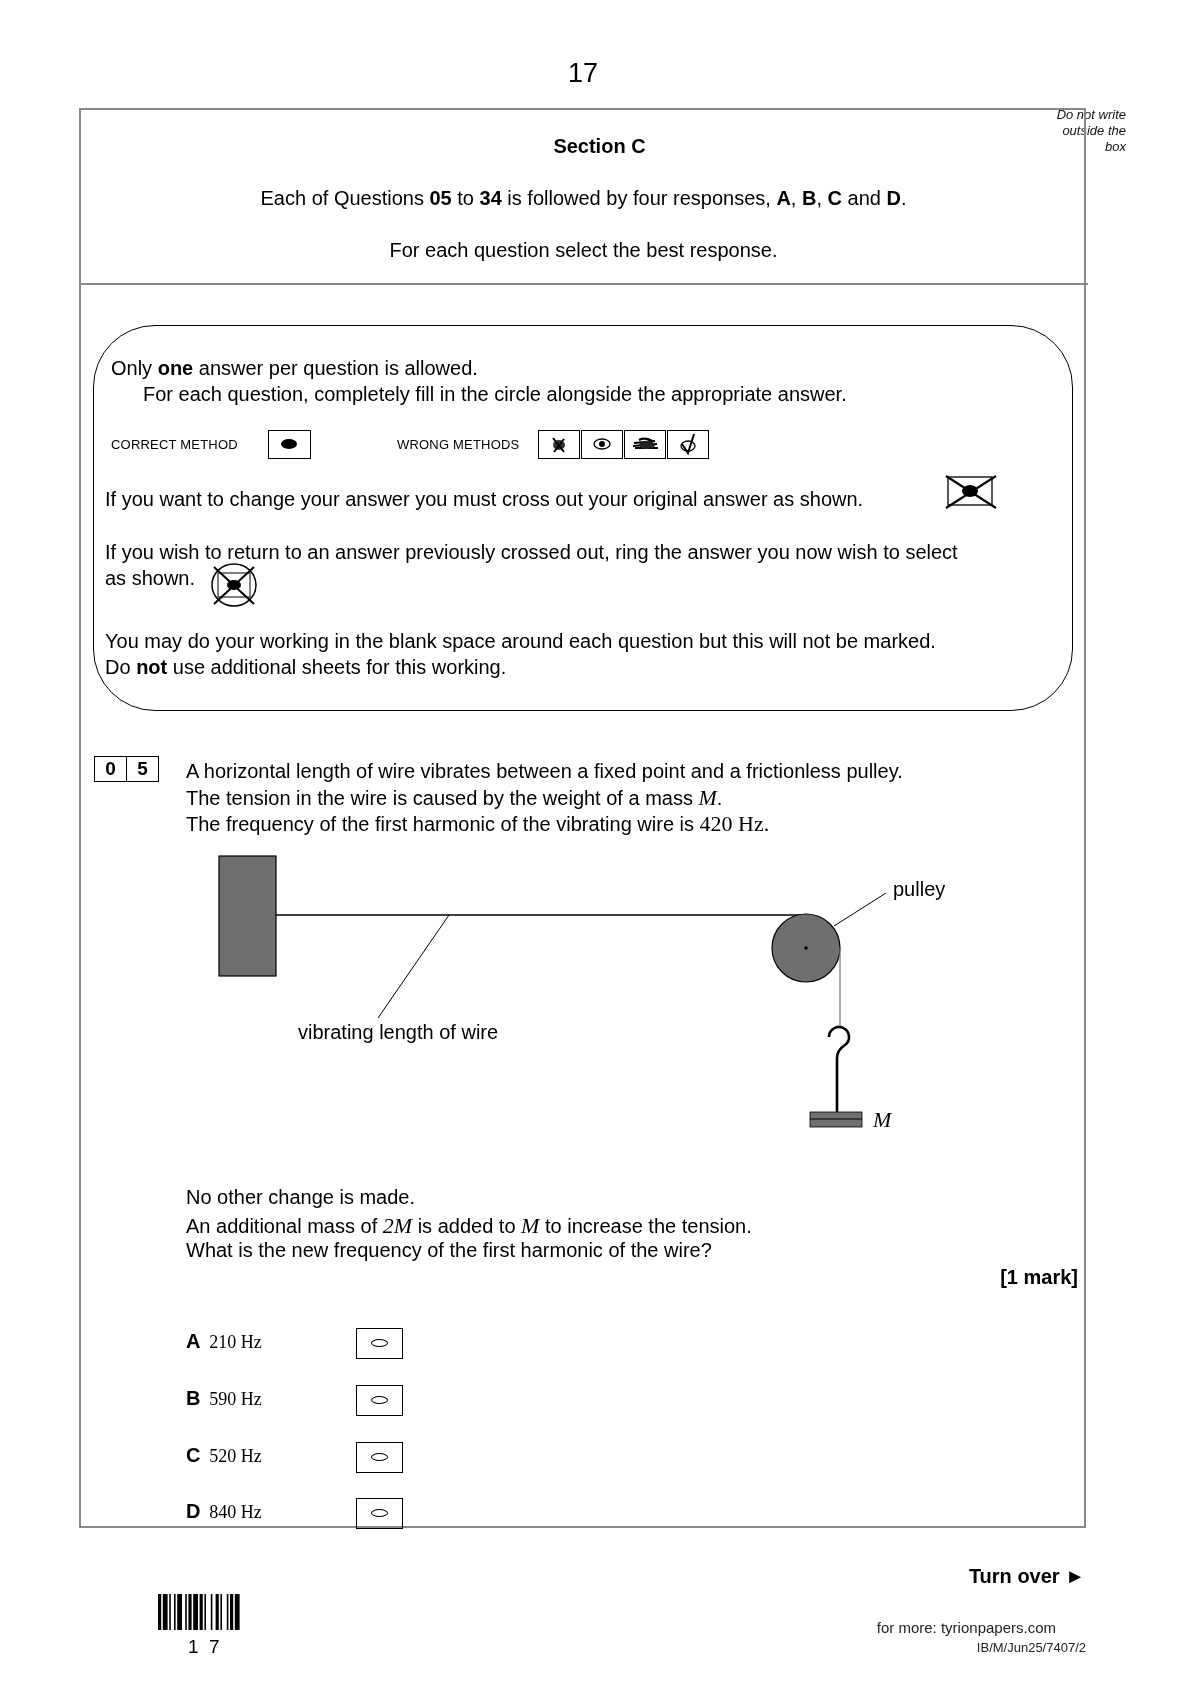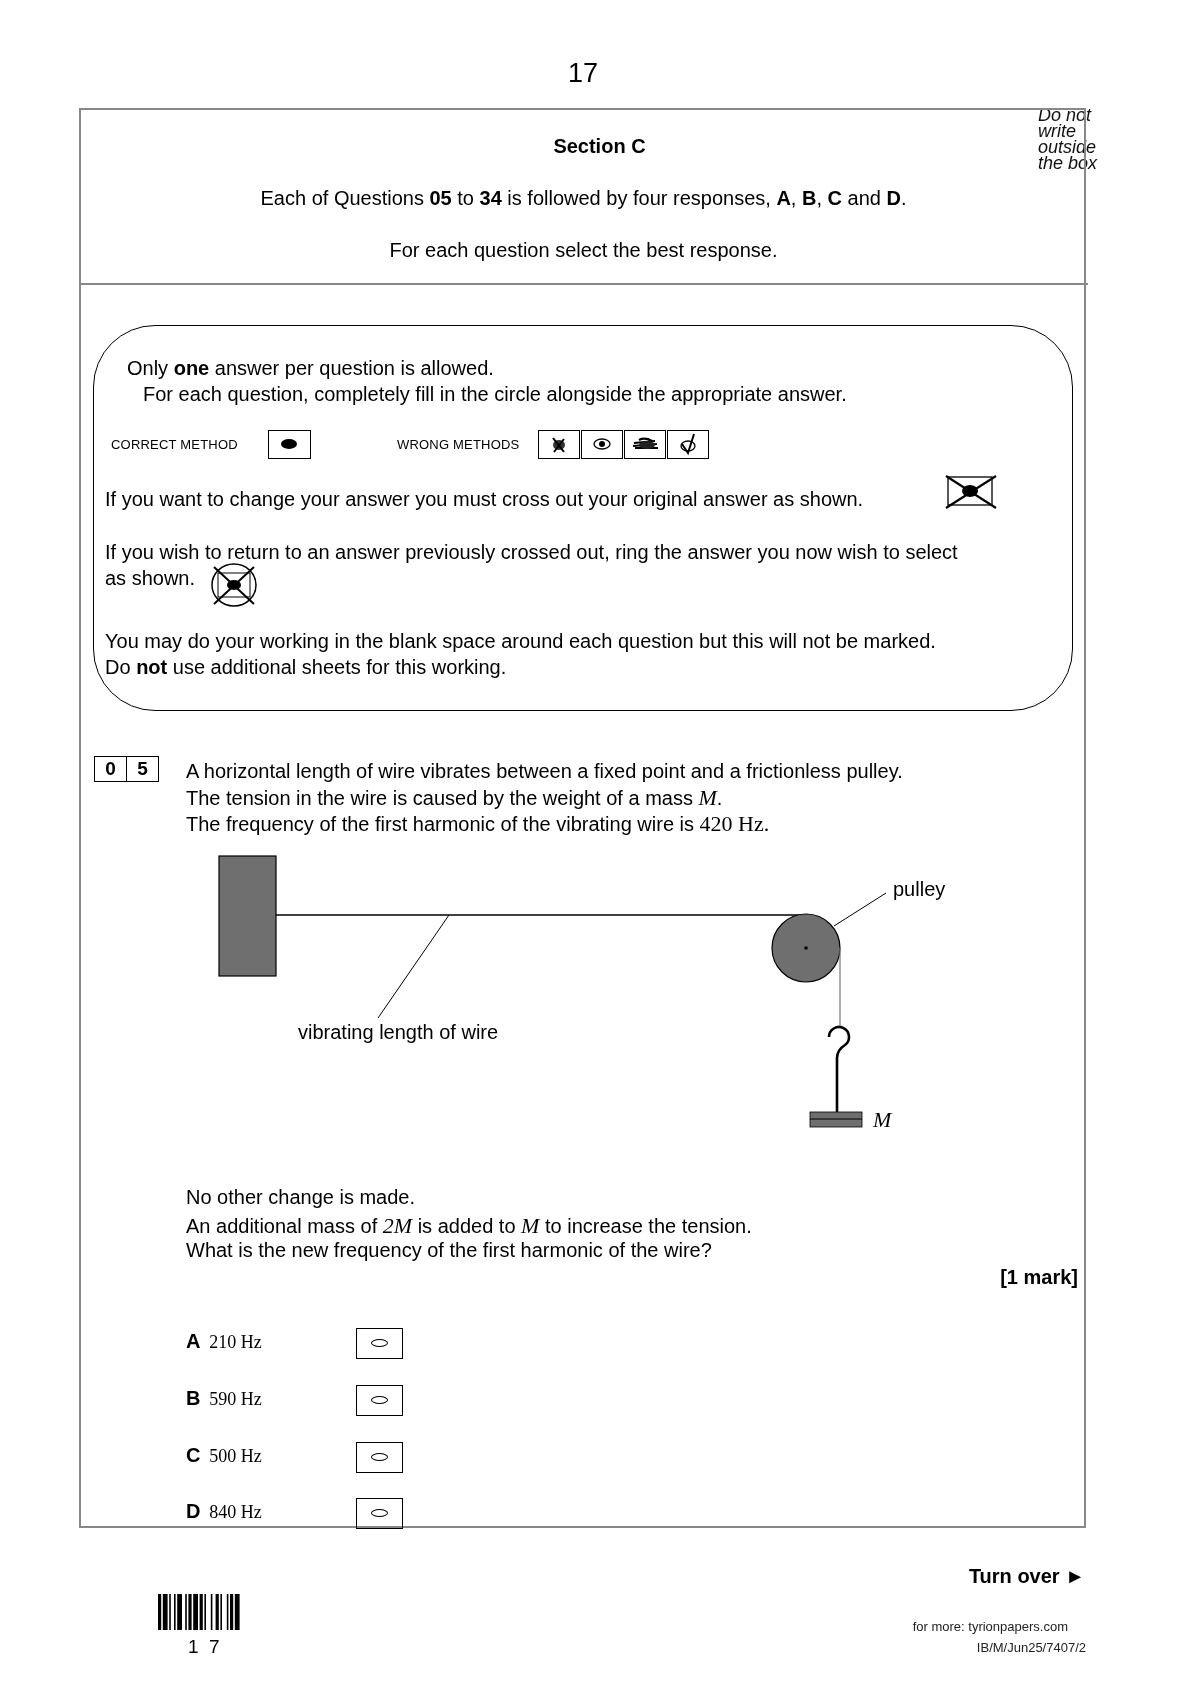--- a/index.html
+++ b/index.html
@@ -7,21 +7,21 @@
          font-family:"Liberation Sans", sans-serif; color:#000; }
   .abs { position:absolute; white-space:nowrap; }
   .t { font-size:20px; line-height:24px; }
   .b { font-weight:bold;padding-left:16px; }
   .serif { font-family:"Liberation Serif", serif; }
   .it { font-style:italic; }
   #page-number { left:0; width:1166px; top:58px; text-align:center; font-size:27px; }
   #frame { position:absolute; left:79px; top:108px; width:1007px; height:1420px;
            border:2px solid #888; box-sizing:border-box; }
   #divider { position:absolute; left:79px; top:283px; width:1009px; height:2px; background:#888; }
-  #margin-note { left:1038px; top:107px; width:88px; text-align:left; font-size:18px;
+  #margin-note { left:1038px; top:107px; width:88px; text-align:right; font-size:13px;
                  line-height:16px; font-style:italic; white-space:normal; color:#111; }
   #instructions-box { position:absolute; left:93px; top:325px; width:980px; height:386px;
                       border:1.5px solid #000; border-radius:62px; box-sizing:border-box; }
   .small-caps { font-size:13px; letter-spacing:0.2px; }
   .mark-box { position:absolute; border:1.5px solid #000; box-sizing:border-box; background:#fff; }
   .mark-box svg { position:absolute; left:0; top:0; }
   .qnum { position:absolute; top:756px; height:26px; width:33px; border:1.5px solid #000;
           box-sizing:border-box; text-align:center; font-weight:bold; font-size:19px; line-height:23px; }
   .opt-letter { font-weight:bold; font-size:20px; }
   .opt-value { font-family:"Liberation Serif", serif; font-size:18px; }
@@ -41,21 +41,21 @@
 <div id="frame"></div>
 <div id="divider"></div>
 
 <div class="abs t b" style="left:79px;width:1009px;top:134px;text-align:center;">Section C</div>
 <div class="abs t" style="left:79px;width:1009px;top:186px;text-align:center;">
   <span>Each of Questions </span><b>05</b><span> to </span><b>34</b><span> is followed by four responses, </span><b>A</b><span>, </span><b>B</b><span>, </span><b>C</b><span> and </span><b>D</b><span>.</span>
 </div>
 <div class="abs t" style="left:79px;width:1009px;top:238px;text-align:center;">For each question select the best response.</div>
 
 <div id="instructions-box"></div>
-<div class="abs t" style="left:111px;top:356px;margin-left:16px;">
+<div class="abs t" style="left:111px;top:356px;">
   <span>Only </span><b>one</b><span> answer per question is allowed.</span>
 </div>
 <div class="abs t" style="left:111px;top:382px;margin-left:32px;">For each question, completely fill in the circle alongside the appropriate answer.</div>
 
 <div class="abs small-caps" style="left:111px;top:437px;">CORRECT METHOD</div>
 <div class="mark-box" style="left:268px;top:430px;width:43px;height:29px;">
   <svg width="40" height="26">
       <ellipse cx="20" cy="13" rx="8" ry="5" fill="#000"></ellipse>
     </svg>
 </div>
@@ -152,21 +152,21 @@
   </div>
 
 <div class="abs" style="left:186px;top:1387px;">
   <span class="opt-letter">B</span>&nbsp;&nbsp;<span class="opt-value">590 Hz</span>
 </div>
 <div class="answer-box" style="top:1385px;">
     <div class="oval"></div>
   </div>
 
 <div class="abs" style="left:186px;top:1444px;">
-  <span class="opt-letter">C</span>&nbsp;&nbsp;<span class="opt-value">500 Hz</span>
+  <span class="opt-letter">C</span>&nbsp;&nbsp;<span class="opt-value">520 Hz</span>
 </div>
 <div class="answer-box" style="top:1442px;">
     <div class="oval"></div>
   </div>
 
 <div class="abs" style="left:186px;top:1500px;">
   <span class="opt-letter">D</span>&nbsp;&nbsp;<span class="opt-value">840 Hz</span>
 </div>
 <div class="answer-box" style="top:1498px;">
     <div class="oval"></div>
@@ -187,14 +187,14 @@
     <rect x="46.40000000000002" y="0" width="1.6" height="36" fill="#000"></rect>
     <rect x="52.800000000000026" y="0" width="1.6" height="36" fill="#000"></rect>
     <rect x="57.60000000000003" y="0" width="3.2" height="36" fill="#000"></rect>
     <rect x="62.400000000000034" y="0" width="1.6" height="36" fill="#000"></rect>
     <rect x="68.80000000000003" y="0" width="1.6" height="36" fill="#000"></rect>
     <rect x="72.00000000000001" y="0" width="3.2" height="36" fill="#000"></rect>
     <rect x="76.80000000000001" y="0" width="4.800000000000001" height="36" fill="#000"></rect>
   </svg>
 <div class="abs" style="left:188px;top:1636px;font-size:19px;white-space:pre;">1  7</div>
 
-<div class="abs" style="right:123px;top:1619px;font-size:13px;color:#222;">for more: tyrionpapers.com</div>
+<div class="abs" style="right:135px;top:1619px;font-size:15px;color:#222;">for more: tyrionpapers.com</div>
 <div class="abs" style="right:105px;top:1640px;font-size:13px;color:#222;">IB/M/Jun25/7407/2</div>
 
 </body></html>

